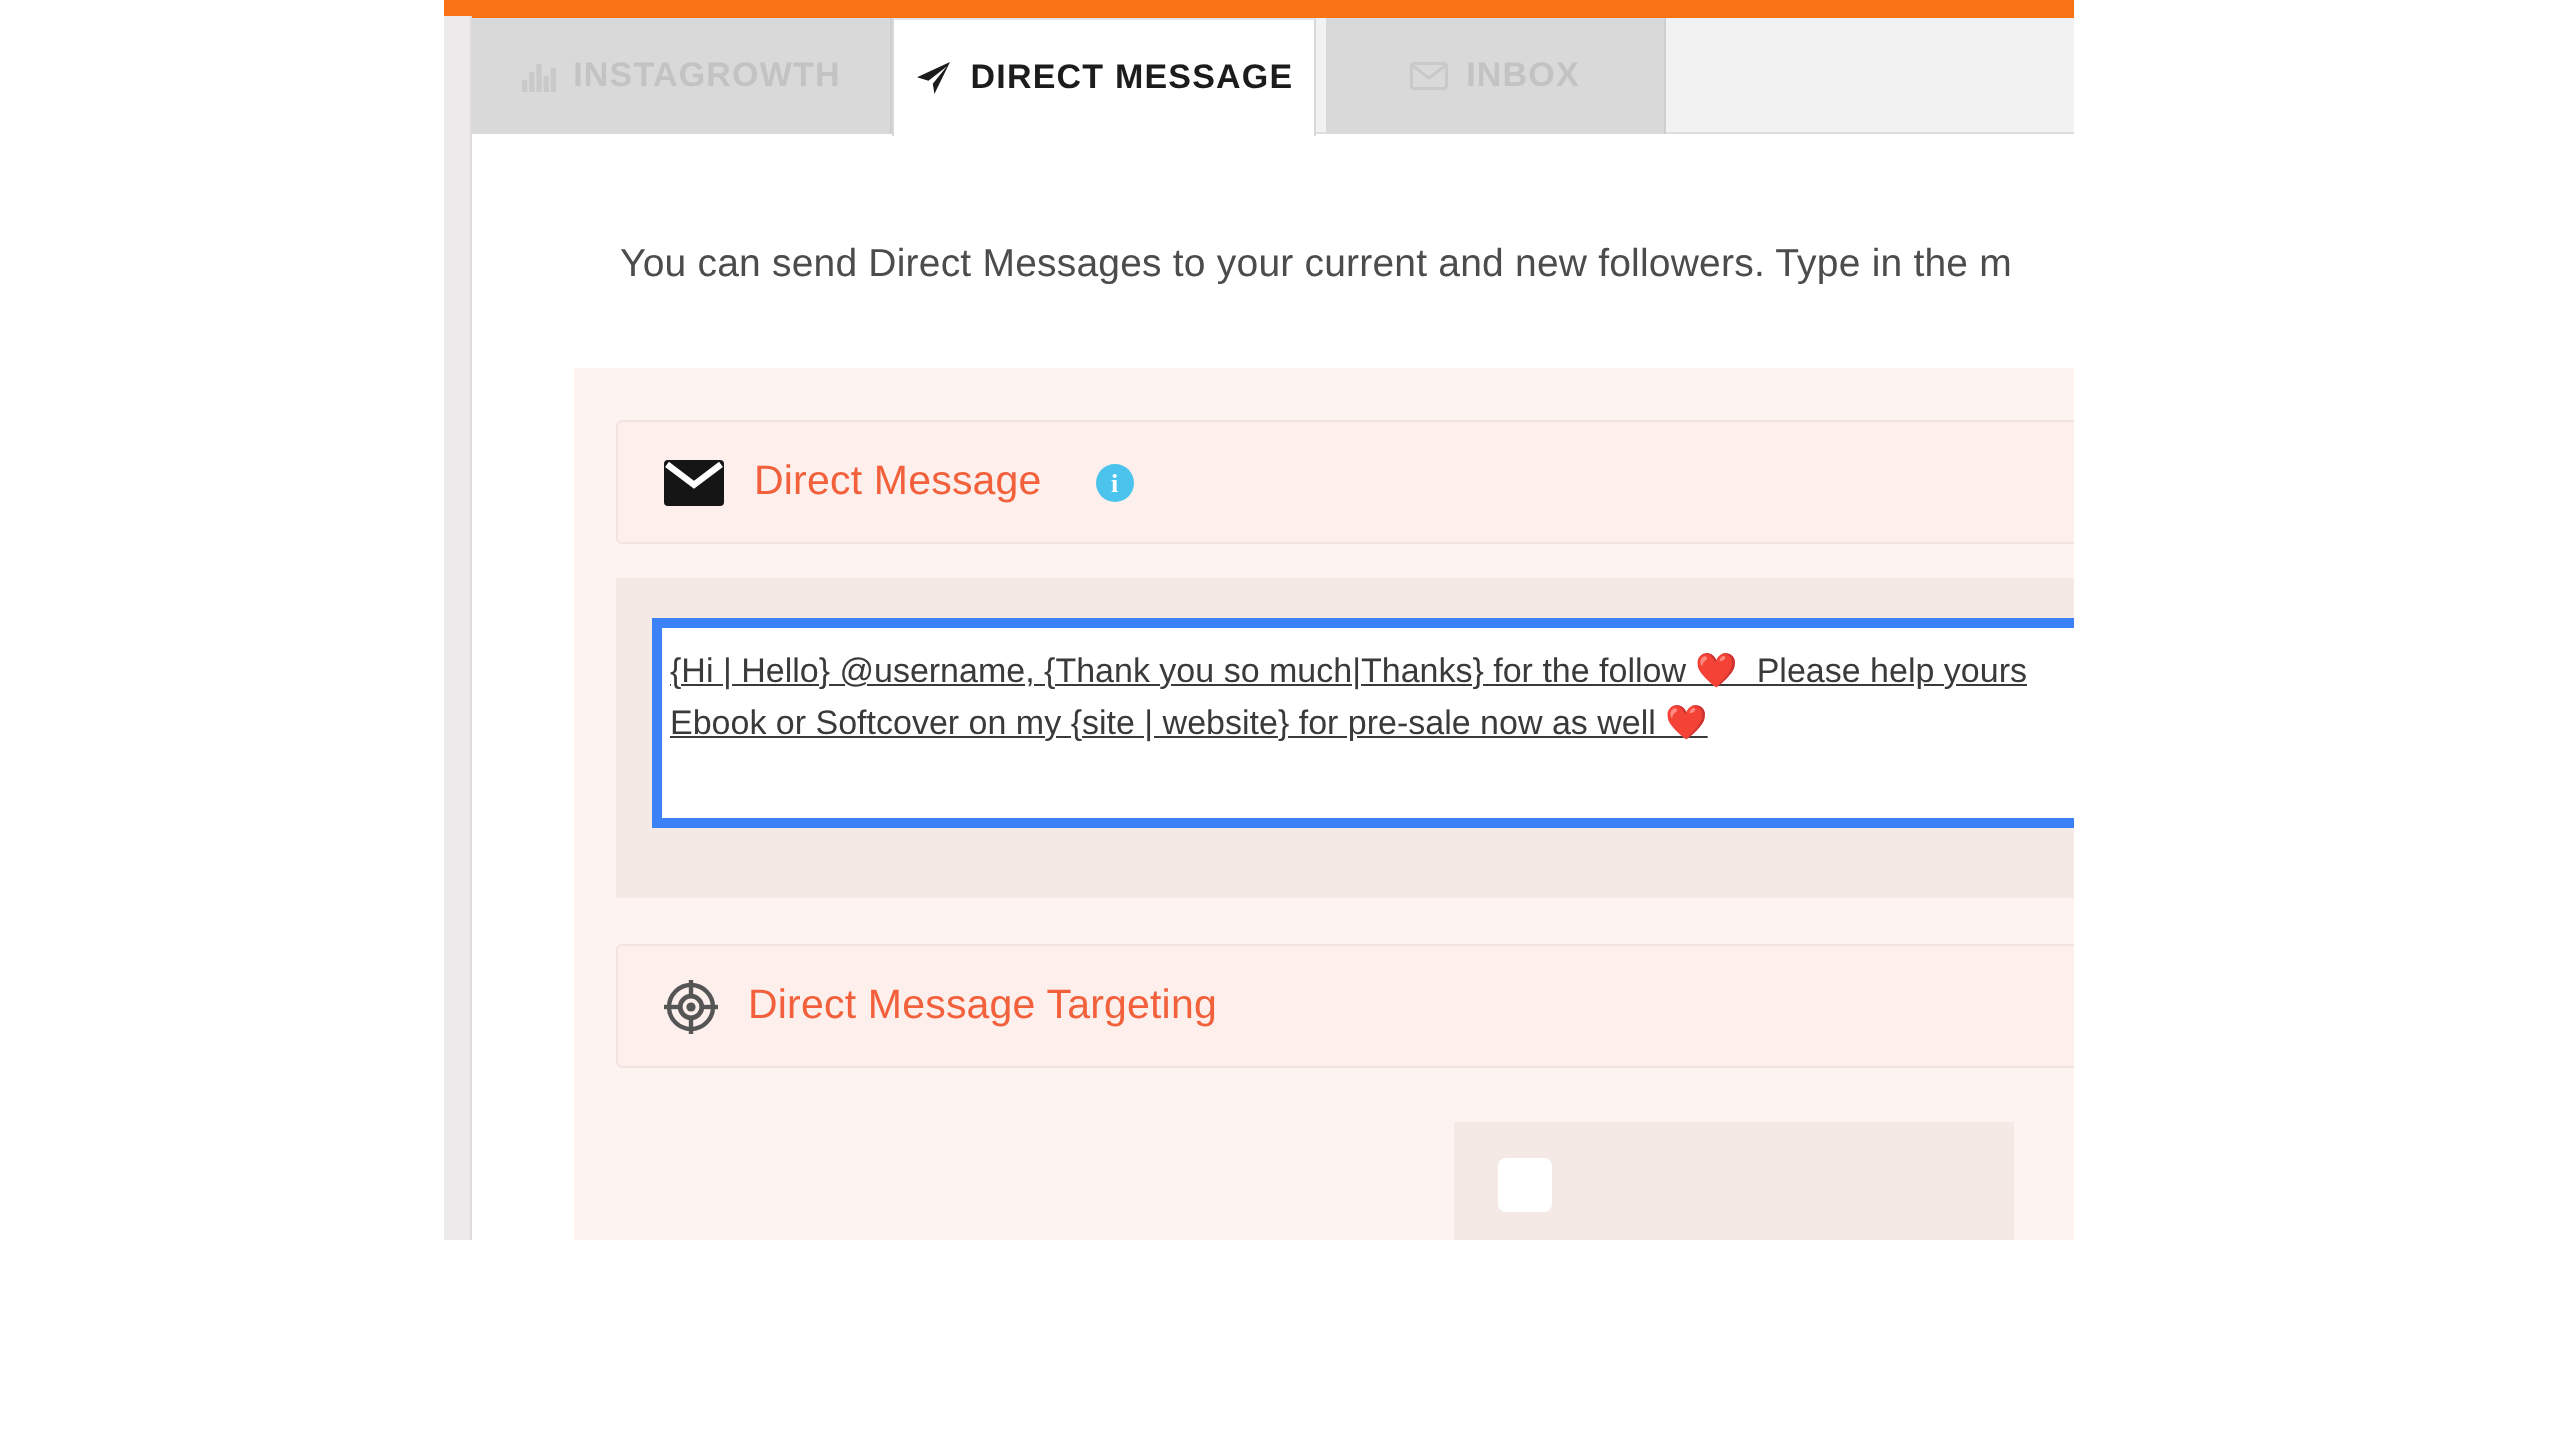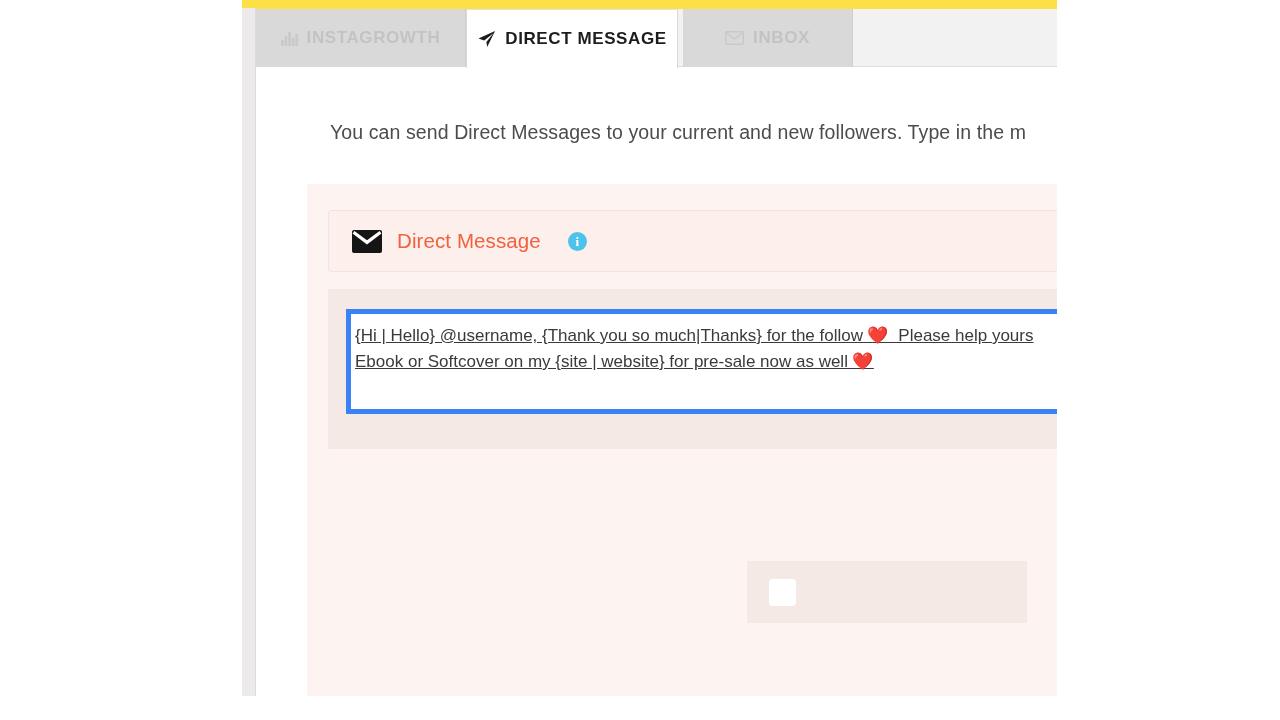--- a/index.html
+++ b/index.html
@@ -16,26 +16,26 @@
     position: relative;
     width: 1280px;
     height: 720px;
     background: #ffffff;
     overflow: hidden;
   }
 
   
   .app-viewport {
     position: absolute;
-    left: 242px;
+    left: 222px;
     top: 0;
     width: 815px;   
-    height: 696px;
+    height: 620px;
     overflow: hidden;
-    background: #fde047;
+    background: #f97316;
   }
 
   
   .sidebar-rail {
     position: absolute;
     left: 0;
     top: 8px;
     width: 14px;
     height: 712px;
     background: #eceaea;
@@ -312,20 +312,34 @@
           </span>
           <span class="section-title">Direct Message</span>
           <span class="info-badge">i</span>
         </div>
 
         <div class="textarea-wrap">
           <textarea class="dm-textarea" spellcheck="false" placeholder="Type your direct message here" style="">{Hi | Hello} @username, {Thank you so much|Thanks} for the follow ❤️  Please help yours
 Ebook or Softcover on my {site | website} for pre-sale now as well ❤️</textarea>
         </div>
 
+        <div class="section-head head-targeting">
+          <span class="tab-icon">
+            <svg width="27" height="27" viewBox="0 0 27 27" aria-hidden="true">
+              <circle cx="13.5" cy="13.5" r="11" fill="none" stroke="#555555" stroke-width="2.2"></circle>
+              <circle cx="13.5" cy="13.5" r="5.4" fill="none" stroke="#555555" stroke-width="2.4"></circle>
+              <circle cx="13.5" cy="13.5" r="2.3" fill="#555555"></circle>
+              <rect x="12.4" y="0" width="2.2" height="7" fill="#555555"></rect>
+              <rect x="12.4" y="20" width="2.2" height="7" fill="#555555"></rect>
+              <rect x="0" y="12.4" width="7" height="2.2" fill="#555555"></rect>
+              <rect x="20" y="12.4" width="7" height="2.2" fill="#555555"></rect>
+            </svg>
+          </span>
+          <span class="section-title">Direct Message Targeting</span>
+        </div>
 
 
         <div class="follower-box box-new">
           <span class="checkbox"></span>
         </div>
 
         <button class="stop-button">
           
           
         </button>

